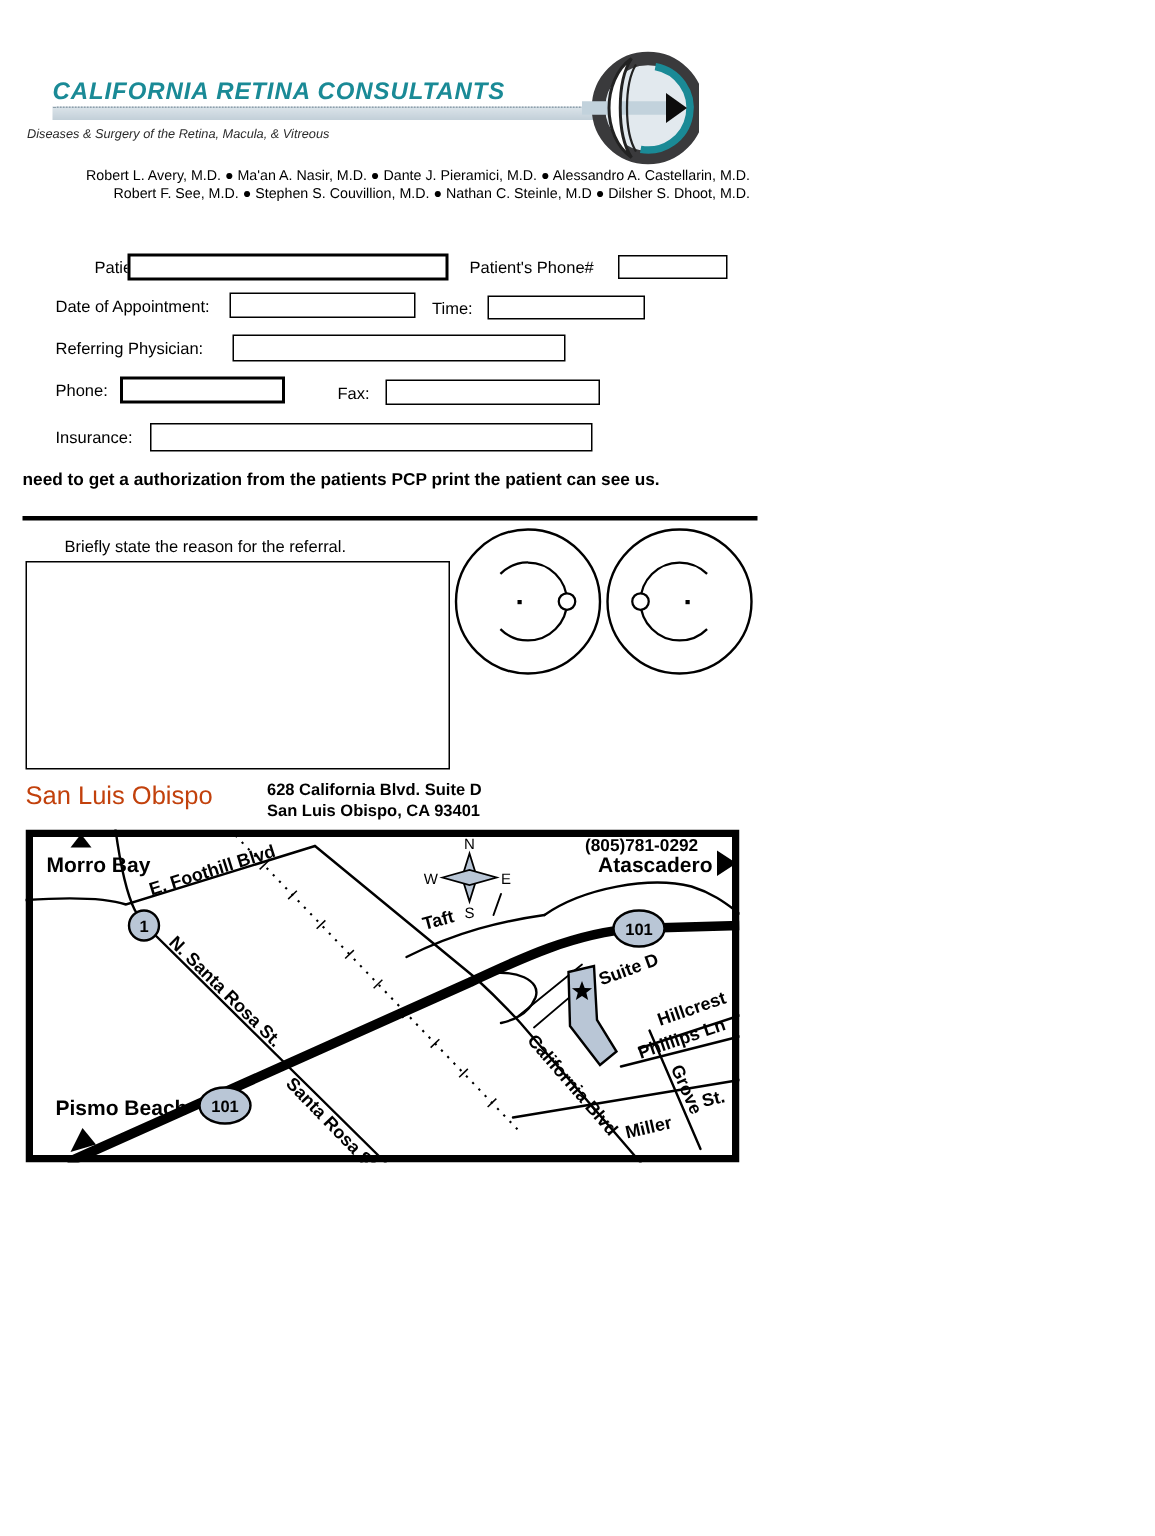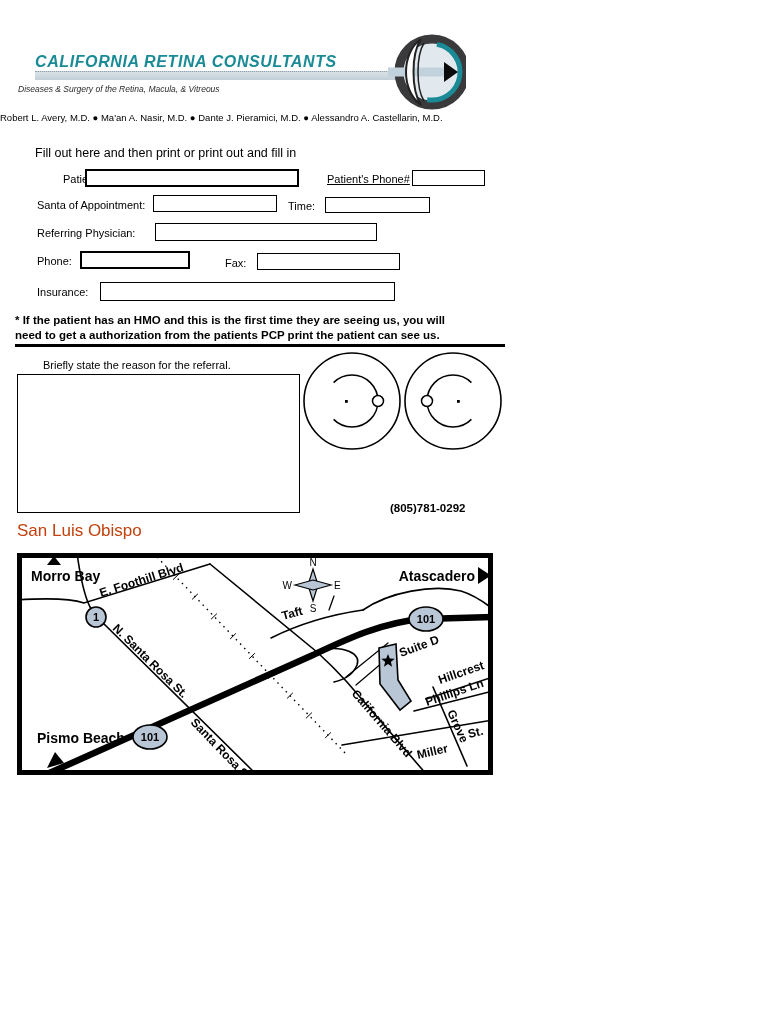--- a/index.html
+++ b/index.html
@@ -7,21 +7,21 @@
   #page {
     position:relative; width:770px; height:832px; background:#fff;
     font-family:"Liberation Sans", sans-serif; color:#111; overflow:hidden;
   }
   .abs { position:absolute; }
 
   
   .brand-title { font-size:16px; font-weight:bold; font-style:italic; color:#1a8a96; letter-spacing:.6px; white-space:nowrap; }
   .brand-band  { background:linear-gradient(#d9e2e8,#c2cfd8); border-top:1px dotted #8fa0ab; }
   .brand-tagline { font-size:8.5px; font-style:italic; color:#2b2b2b; white-space:nowrap; }
-  .doctors { width:500px; text-align:left; font-size:9.5px; line-height:12px; color:#000; }
+  .doctors { width:500px; text-align:right; font-size:9.5px; line-height:12px; color:#000; }
 
   
   .instruction { font-size:12.5px; color:#000; white-space:nowrap; }
   .flabel { font-size:11px; color:#000; white-space:nowrap; }
   .fbox { position:absolute; border:2px solid #000; background:#fff; font-size:11px; padding:0 3px;
           font-family:"Liberation Sans", sans-serif; outline:none; }
   .fbox.thin { border-width:1.5px; }
   .notice { font-size:11.5px; font-weight:bold; line-height:15px; color:#000; width:495px; }
   .divider { background:#000; }
   .reason-label { font-size:11px; color:#000; white-space:nowrap; }
@@ -55,50 +55,49 @@
     <circle cx="44" cy="41" r="33" fill="#e2e9ee" stroke="#3a3a3c" stroke-width="9"></circle>
     <path d="M 48.9,13.4 A 28,28 0 1 1 39.1,68.6" fill="none" stroke="#1a8a96" stroke-width="5"></path>
     <rect x="-2" y="36.5" width="60" height="9" fill="#c2d2dc"></rect>
     <polygon points="56,31 56,51 70,41" fill="#0c0c0c"></polygon>
     <path d="M 33,8 C 13,22 13,60 33,74 C 23,59 23,23 33,8 Z" fill="#ffffff" stroke="#222" stroke-width="2"></path>
     <path d="M 36,12 C 28,25 28,57 36,70" fill="none" stroke="#222" stroke-width="1.5"></path>
   </svg>
 
   <div class="abs doctors" style="left:0px; top:112px;">
     <div>Robert L. Avery, M.D. ● Ma'an A. Nasir, M.D. ● Dante J. Pieramici, M.D. ● Alessandro A. Castellarin, M.D.</div>
+    <div>Robert F. See, M.D. ● Stephen S. Couvillion, M.D. ● Nathan C. Steinle, M.D ● Dilsher S. Dhoot, M.D.</div>
   </div>
 
-  <div class="abs instruction" style="left:35px; top:146px;">Fill out here and then print or print out and fill in</div>
 
   <div class="abs flabel" style="left:37px; top:173px;padding-left:26px;">Patient:</div>
   <input class="fbox" style="left: 85px; top: 169px; width: 214px; height: 18px;" type="text">
 
-  <div class="abs flabel" style="left:327px; top:173px;text-decoration:underline;">Patient's Phone#</div>
+  <div class="abs flabel" style="left:313px; top:173px;">Patient's Phone#</div>
   <input class="fbox thin" style="left: 412px; top: 170px; width: 73px; height: 16px;" type="text">
 
-  <div class="abs flabel" style="left:37px; top:199px;">Santa of Appointment:</div>
+  <div class="abs flabel" style="left:37px; top:199px;">Date of Appointment:</div>
   <input class="fbox thin" style="left: 153px; top: 195px; width: 124px; height: 17px;" type="text">
 
   <div class="abs flabel" style="left:288px; top:200px;text-align:center;">Time:</div>
   <input class="fbox thin" style="left: 325px; top: 197px; width: 105px; height: 16px;" type="text">
 
   <div class="abs flabel" style="left:37px; top:227px;">Referring Physician:</div>
   <input class="fbox thin" style="left: 155px; top: 223px; width: 222px; height: 18px;" type="text">
 
   <div class="abs flabel" style="left:37px; top:255px;text-align:center;">Phone:</div>
   <input class="fbox" style="left: 80px; top: 251px; width: 110px; height: 18px;" type="text">
 
   <div class="abs flabel" style="left:225px; top:257px;">Fax:</div>
   <input class="fbox thin" style="left: 257px; top: 253px; width: 143px; height: 17px;" type="text">
 
   <div class="abs flabel" style="left:37px; top:286px;">Insurance:</div>
   <input class="fbox thin" style="left: 100px; top: 282px; width: 295px; height: 19px;" type="text">
 
   <div class="abs notice" style="left:15px; top:313px;">
-    <div>* If the patient has an HMO and this is the first time they are seeing us, you will</div>
     <div>need to get a authorization from the patients PCP print the patient can see us.</div>
   </div>
 
   <div class="abs divider" style="left:15px; top:344px; width:490px; height:2.5px;"></div>
 
   <div class="abs reason-label" style="left:43px; top:359px;">Briefly state the reason for the referral.</div>
 
   <textarea class="reason-box" style="left: 17px; top: 374px; width: 283px; height: 139px;"></textarea>
 
   <svg class="abs" style="left:302px; top:352px;" width="202" height="100" viewBox="0 0 202 100">
@@ -110,21 +109,25 @@
     </g>
     <g>
       <circle cx="151" cy="49" r="48" fill="none" stroke="#000" stroke-width="1.6"></circle>
       <path d="M 169.4,30.6 A 26,26 0 1 0 169.4,67.4" fill="none" stroke="#000" stroke-width="1.5"></path>
       <circle cx="125" cy="49" r="5.5" fill="#fff" stroke="#000" stroke-width="1.5"></circle>
       <rect x="155" y="48" width="2.8" height="2.8" fill="#000"></rect>
     </g>
   </svg>
 
   <div class="abs city" style="left:17px; top:521px;">San Luis Obispo</div>
-  <div class="abs phone-big" style="left:390px; top:502px;">(805)781-0292</div>
+  <div class="abs addr" style="left:178px; top:520px;">
+    <div>628 California Blvd. Suite D</div>
+    <div>San Luis Obispo, CA 93401</div>
+  </div>
+  <div class="abs phone-big" style="left:390px; top:558px;">(805)781-0292</div>
 
   <svg class="abs" style="left:17px; top:553px;" width="476" height="222" viewBox="0 0 476 222">
 
     <g stroke="#000" stroke-width="1.6" fill="none" stroke-linecap="round">
       <path d="M 0,47 C 30,45 55,46 67,50 L 193,11"></path>
       <path d="M 60,0 C 63,22 67,42 73,54 L 80,64 L 240,222"></path>
       <path d="M 193,11 L 300,99 C 312,110 320,118 330,129 L 410,222"></path>
       <path d="M 254,85 C 288,68 318,61 346,57"></path>
       <path d="M 317,43 L 312,57" stroke-width="1.3"></path>
       <path d="M 346,57 C 372,39 416,31 444,38 C 460,43 469,51 476,56"></path>

